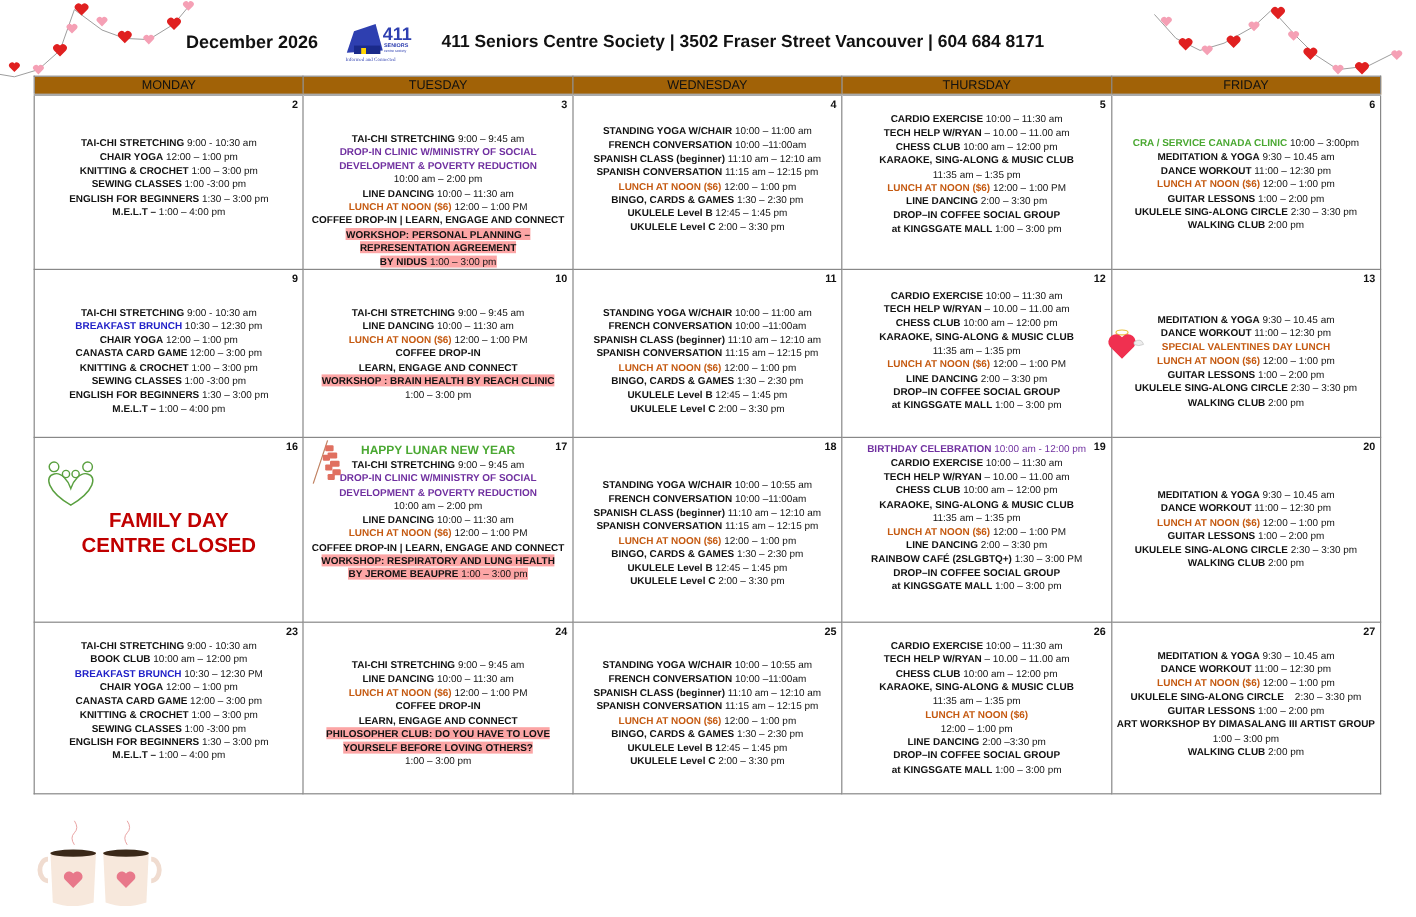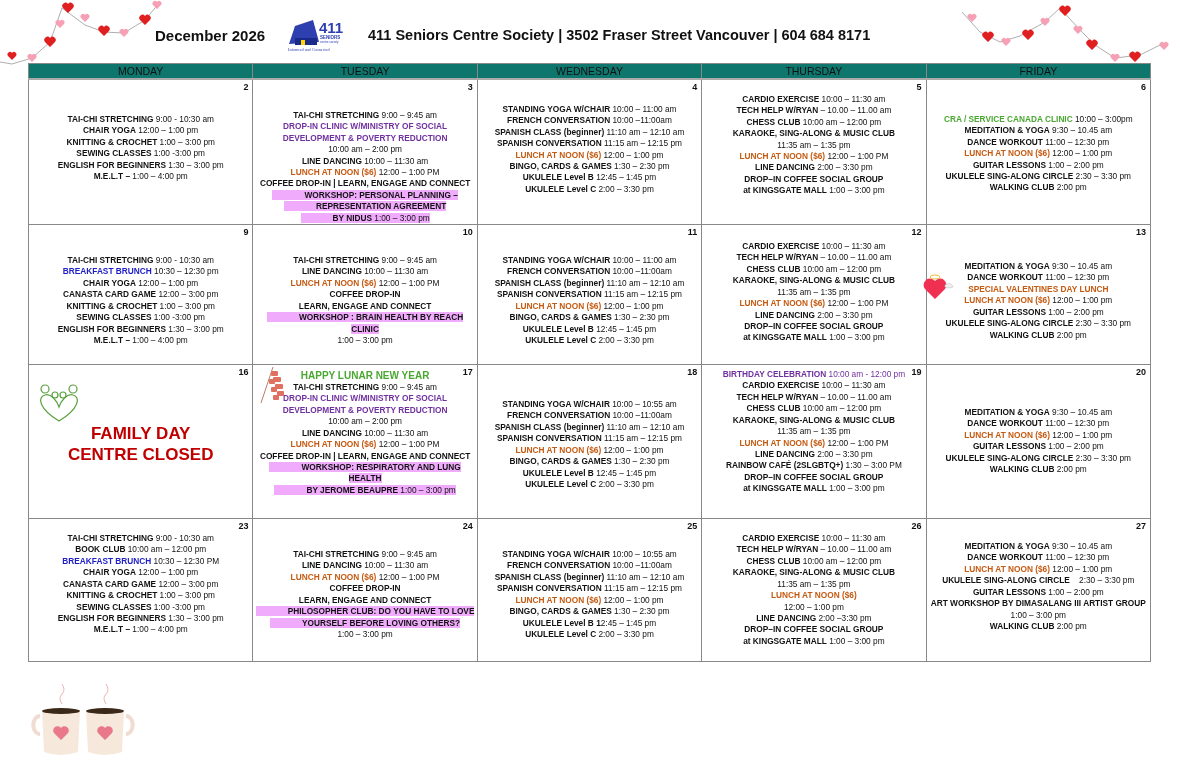--- a/index.html
+++ b/index.html
@@ -2,30 +2,30 @@
 <html><head>
 <meta charset="utf-8">
 <style>
   html, body { margin:0; padding:0; background:#fff; }
   body { width:1180px; height:764px; position:relative; overflow:hidden; font-family:"Liberation Sans", sans-serif; color:#111; }
   .header-title { position:absolute; left:155px; top:27px; font-size:15px; font-weight:bold; }
   .header-org { position:absolute; left:368px; top:27px; font-size:14.5px; font-weight:bold; }
   .logo { position:absolute; left:285px; top:14px; width:70px; height:40px; }
   .garland { position:absolute; }
   table.cal { position:absolute; left:28px; top:63px; width:1123px; border-collapse:collapse; table-layout:fixed; }
-  table.cal th { font-size:10.5px; font-weight:normal; border:1px solid #888; height:14px; padding:0; background:#0f766e; border-bottom:2px solid #aaa; }
+  table.cal th { font-size:10.5px; font-weight:normal; border:1px solid #888; height:14px; padding:0; background:#a16207; border-bottom:2px solid #aaa; }
   table.cal td { border:1px solid #888; vertical-align:top; position:relative; padding:0; }
   .daynum { position:absolute; right:4px; top:2px; font-size:9px; font-weight:bold; }
   .events { text-align:center; font-size:8.3px; line-height:11.4px; padding:0 2px; }
   .events .ev b { font-weight:bold; }
   .c-orange { color:#c55a11; }
   .c-purple { color:#7030a0; }
   .c-blue { color:#2020c8; }
   .c-green { color:#4aa832; }
-  .hl { background:#f0abfc;padding-left:32px; }
+  .hl { background:#fca5a5; }
   .big-red { color:#c00000; font-size:17px; font-weight:bold; line-height:21px; }
   .social { color:#7030a0; font-size:12px; font-weight:bold; line-height:14px; text-align:center; padding-top:4px; }
   .row1 td { height:129px; } .row2 td { height:139px; } .row3 td { height:153px; } .row4 td { height:142px; } .row5 td { height:54px; }
 </style>
 </head>
 <body>
 
 <svg class="garland" style="left:0;top:0" width="165" height="70" viewBox="0 0 165 70">
   <polyline points="0,62 12,64 32,58 50,42 62,8 85,25 104,32 124,33 145,20 160,2" fill="none" stroke="#999" stroke-width="0.8"></polyline>
   <g fill="#e02020">

